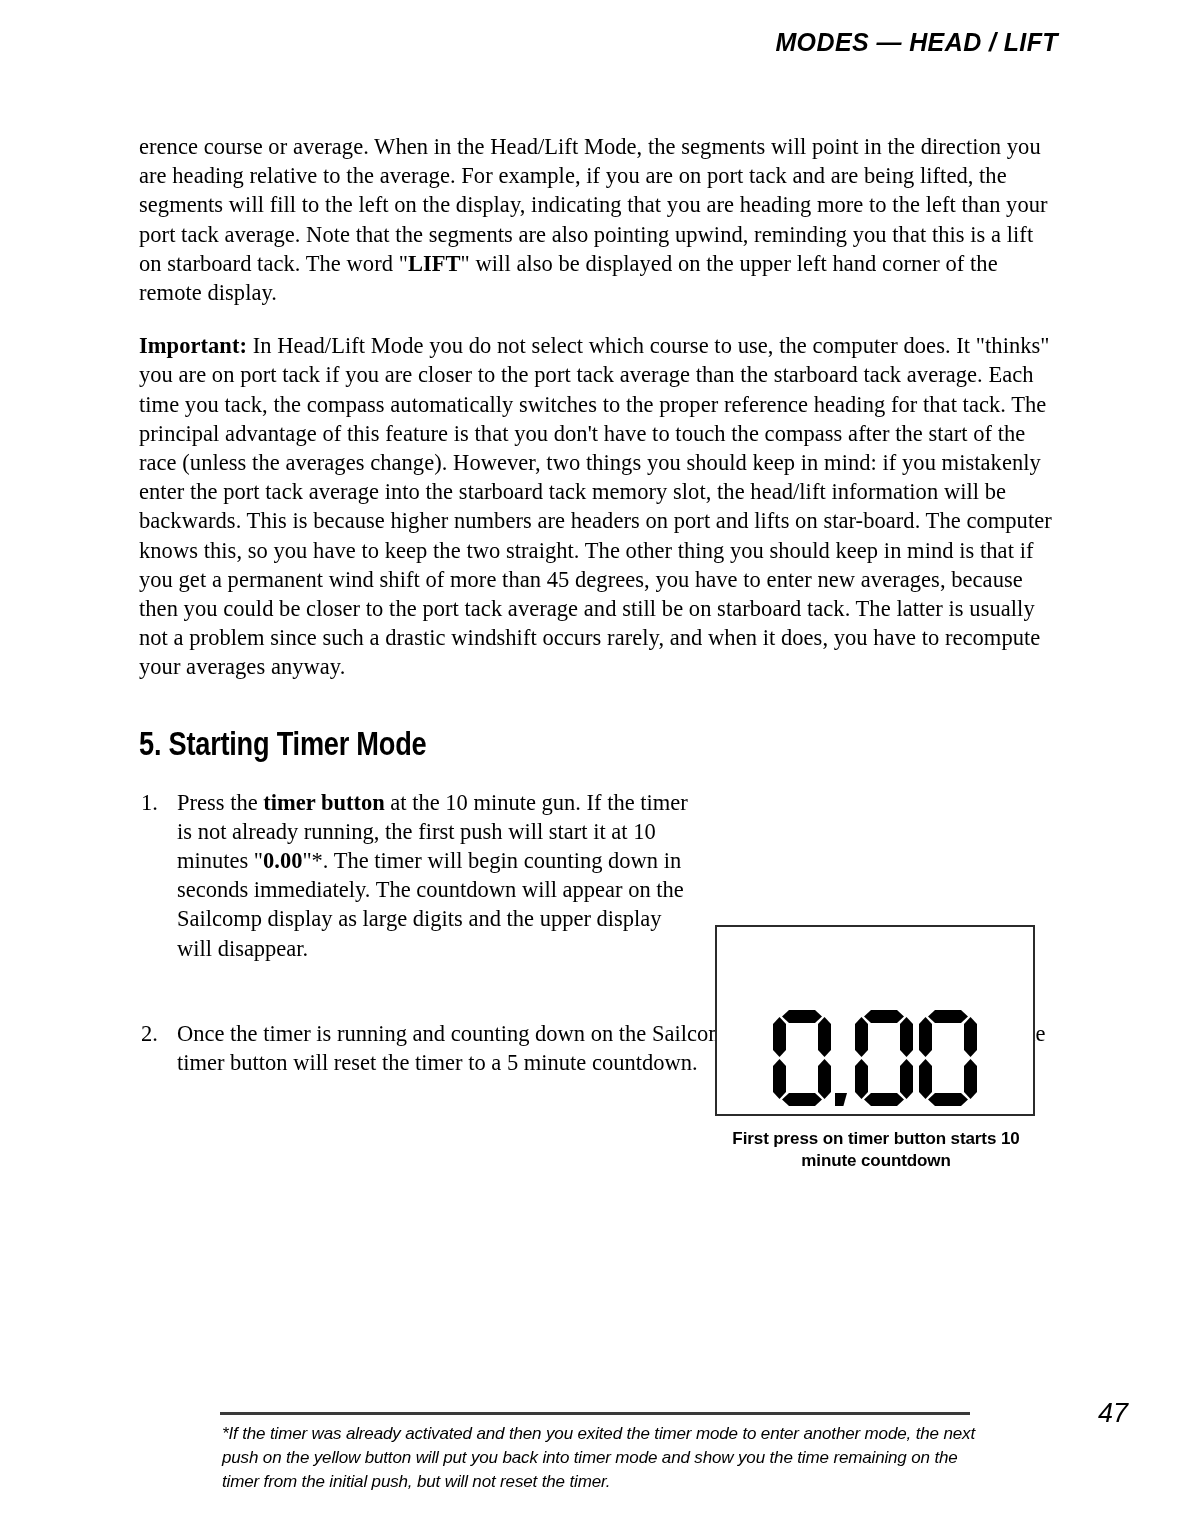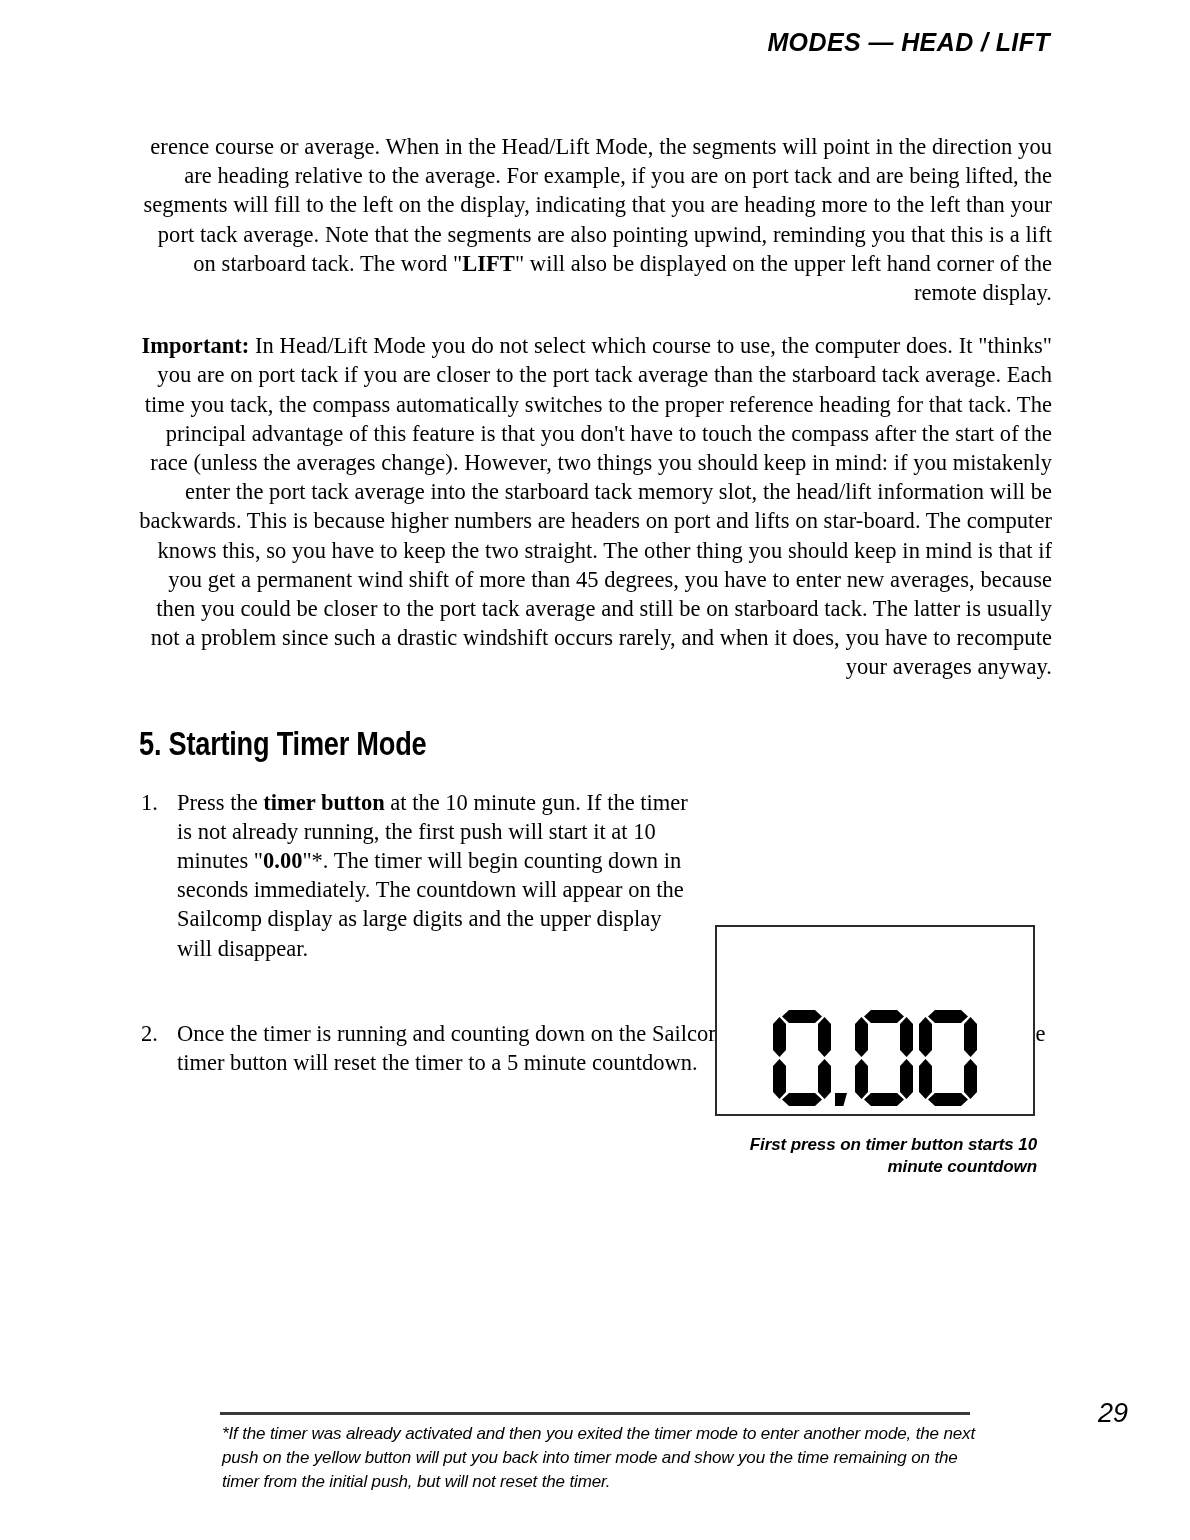--- a/index.html
+++ b/index.html
@@ -13,21 +13,21 @@
     position: relative;
     font-family: "Liberation Serif", serif;
     color: #000000;
     overflow: hidden;
   }
 
   
   .page-header {
     position: absolute;
     top: 28px;
-    right: 140px;
+    right: 132px;
     font-family: "Liberation Sans", sans-serif;
     font-style: italic;
     font-weight: 700;
     font-size: 25px;
     letter-spacing: 0.4px;
     white-space: nowrap;
   }
 
   
   .column {
@@ -35,21 +35,21 @@
     left: 139px;
     top: 132px;
     width: 913px;
   }
 
   p.body {
     margin: 0 0 24px 0;
     font-family: "Liberation Serif", serif;
     font-size: 22.5px;
     line-height: 29.2px;
-    text-align: right;
+    text-align: left;
     letter-spacing: 0.05px;
   }
 
   b.strong { font-weight: 700; }
 
   
   h2.section-heading {
     margin: 42px 0 14px 0;
     font-family: "Liberation Sans", sans-serif;
     font-weight: 700;
@@ -145,28 +145,27 @@
     height: 13px;
     background: #000000;
     align-self: flex-end;
     margin-bottom: 0px;
     margin-left: -2px;
     margin-right: 2px;
     clip-path: polygon(0 0, 100% 0, 70% 100%, 0 100%);
   }
 
   .figure-caption {
-    margin-top: 18px;
+    margin-top: 12px;
     font-family: "Liberation Sans", sans-serif;
     font-weight: 700;
     font-size: 17px;
     line-height: 22px;
-    text-align: right;
+    text-align: center;
     letter-spacing: -0.1px;
-    font-style: italic;
   }
 
   
   .footnote-rule {
     position: absolute;
     left: 220px;
     top: 1412px;
     width: 750px;
     height: 3px;
     background: #3a3a3a;
@@ -253,13 +252,13 @@
         <span class="seg h d"></span>
       </div>
 
     </div>
   </div>
   <div class="figure-caption">First press on timer button starts 10 minute countdown</div>
 </div>
 
 <div class="footnote-rule"></div>
 <div class="footnote">*If the timer was already activated and then you exited the timer mode to enter another mode, the next push on the yellow button will put you back into timer mode and show you the time remaining  on the timer from the initial push, but will not reset the timer.</div>
-<div class="page-number">29</div>
+<div class="page-number">47</div>
 
 </body></html>

